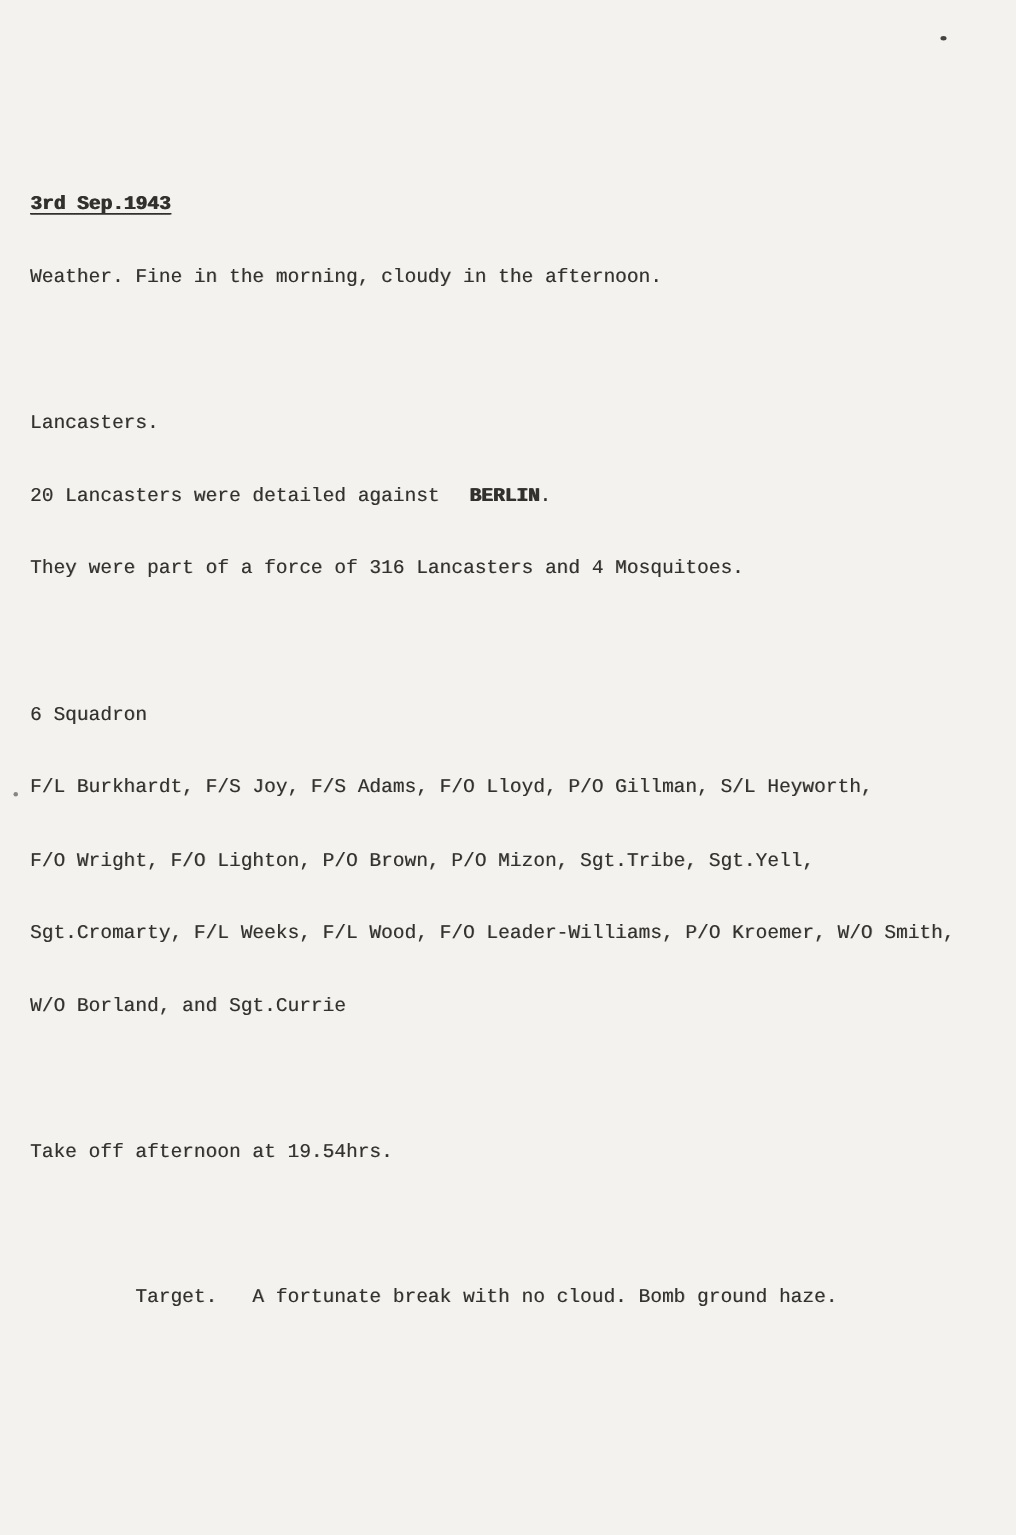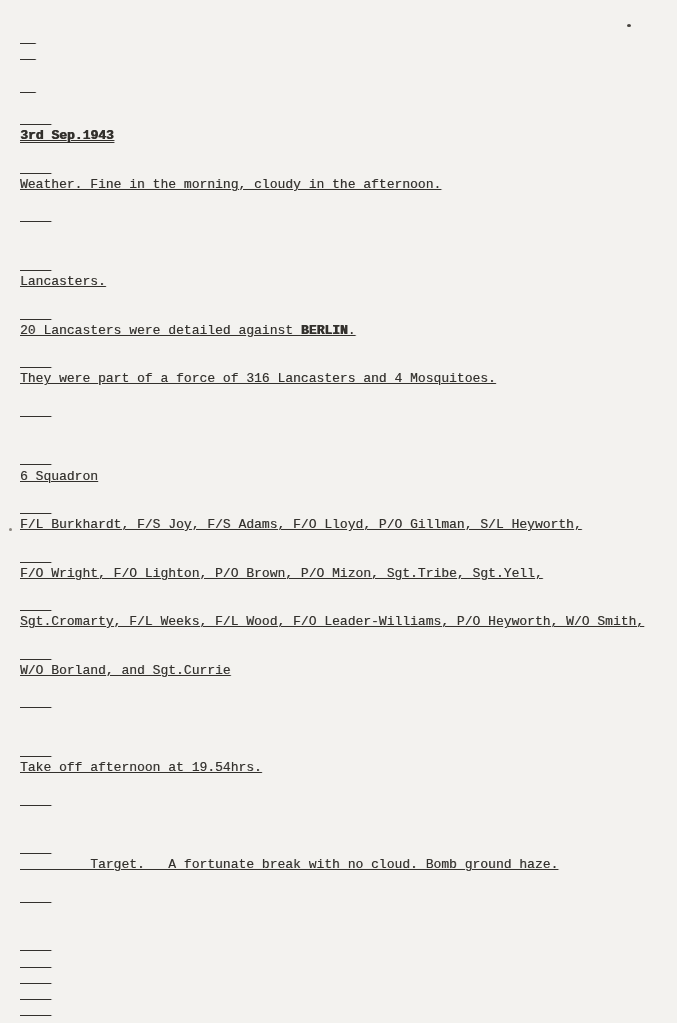--- a/index.html
+++ b/index.html
@@ -12,31 +12,30 @@
     position: relative;
     box-sizing: border-box;
     width: 677px; height: 948px;
     padding: 15px 8px 0 20px;
     font-family: "Liberation Mono", "DejaVu Sans Mono", monospace;
     font-size: 13px;
     line-height: 16.2px;
     color: #33312d;
     white-space: pre;
     text-shadow: 0.4px 0 0 rgba(51,49,45,0.45);
-    text-decoration: underline;
   }
   .ln { height: 16.2px; }
   .date-heading {
     font-weight: bold;
     text-decoration: underline;
     text-decoration-thickness: 1.3px;
     text-underline-offset: 2.5px;
     text-shadow: 0.7px 0 0 currentColor;
   }
-  .bold { font-weight: bold; text-shadow: 0.7px 0 0 currentColor; }
+  .bold { font-weight: bold; text-shadow: 0.7px 0 0 currentColor; margin-left: 12px; }
   .dot-top {
     position: absolute; left: 627px; top: 24px;
     width: 4px; height: 3px; border-radius: 50%;
     background: #46433e;
   }
   .dot-margin {
     position: absolute; left: 9px; top: 528px;
     width: 3px; height: 3px; border-radius: 50%;
     background: #8a867f;
   }
@@ -52,21 +51,21 @@
     <div class="ln"><span class="date-heading">3rd Sep.1943</span></div>
     <div class="ln">Weather. Fine in the morning, cloudy in the afternoon.</div>
     <div class="ln"></div>
     <div class="ln">Lancasters.</div>
     <div class="ln"><span>20 Lancasters were detailed against </span><span class="bold">BERLIN</span><span>.</span></div>
     <div class="ln">They were part of a force of 316 Lancasters and 4 Mosquitoes.</div>
     <div class="ln"></div>
     <div class="ln">6 Squadron</div>
     <div class="ln">F/L Burkhardt, F/S Joy, F/S Adams, F/O Lloyd, P/O Gillman, S/L Heyworth,</div>
     <div class="ln">F/O Wright, F/O Lighton, P/O Brown, P/O Mizon, Sgt.Tribe, Sgt.Yell,</div>
-    <div class="ln">Sgt.Cromarty, F/L Weeks, F/L Wood, F/O Leader-Williams, P/O Heyworth, W/O Smith,</div>
+    <div class="ln">Sgt.Cromarty, F/L Weeks, F/L Wood, F/O Leader-Williams, P/O Kroemer, W/O Smith,</div>
     <div class="ln">W/O Borland, and Sgt.Currie</div>
     <div class="ln"></div>
     <div class="ln">Take off afternoon at 19.54hrs.</div>
     <div class="ln"></div>
     <div class="ln">         Target.   A fortunate break with no cloud. Bomb ground haze.</div>
     <div class="ln"></div>
     
     
     
     

